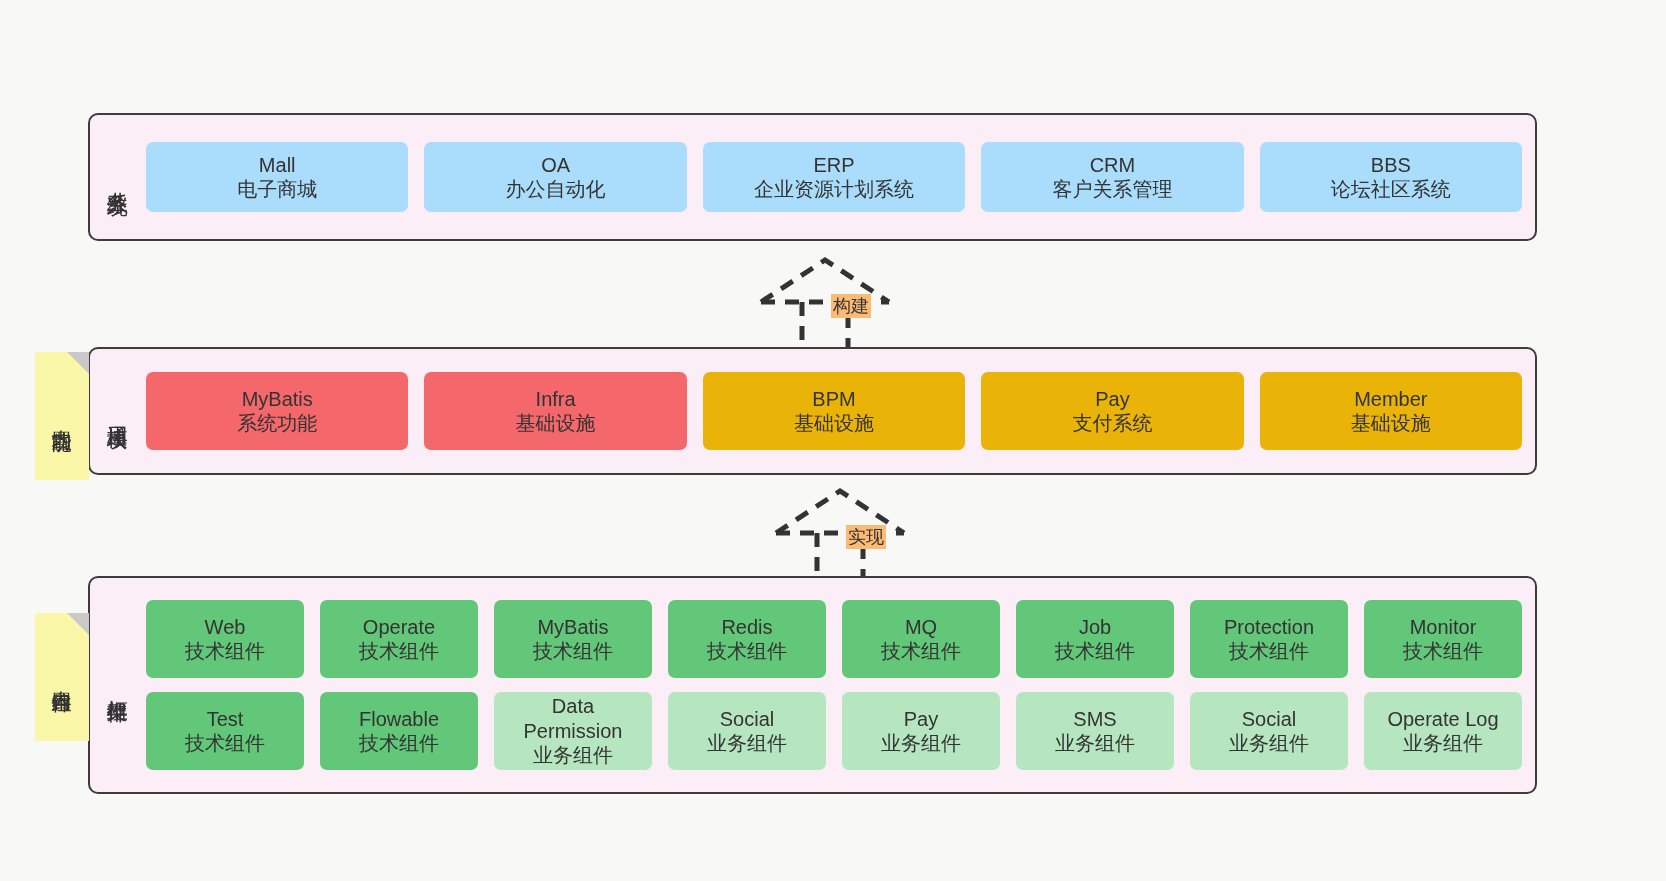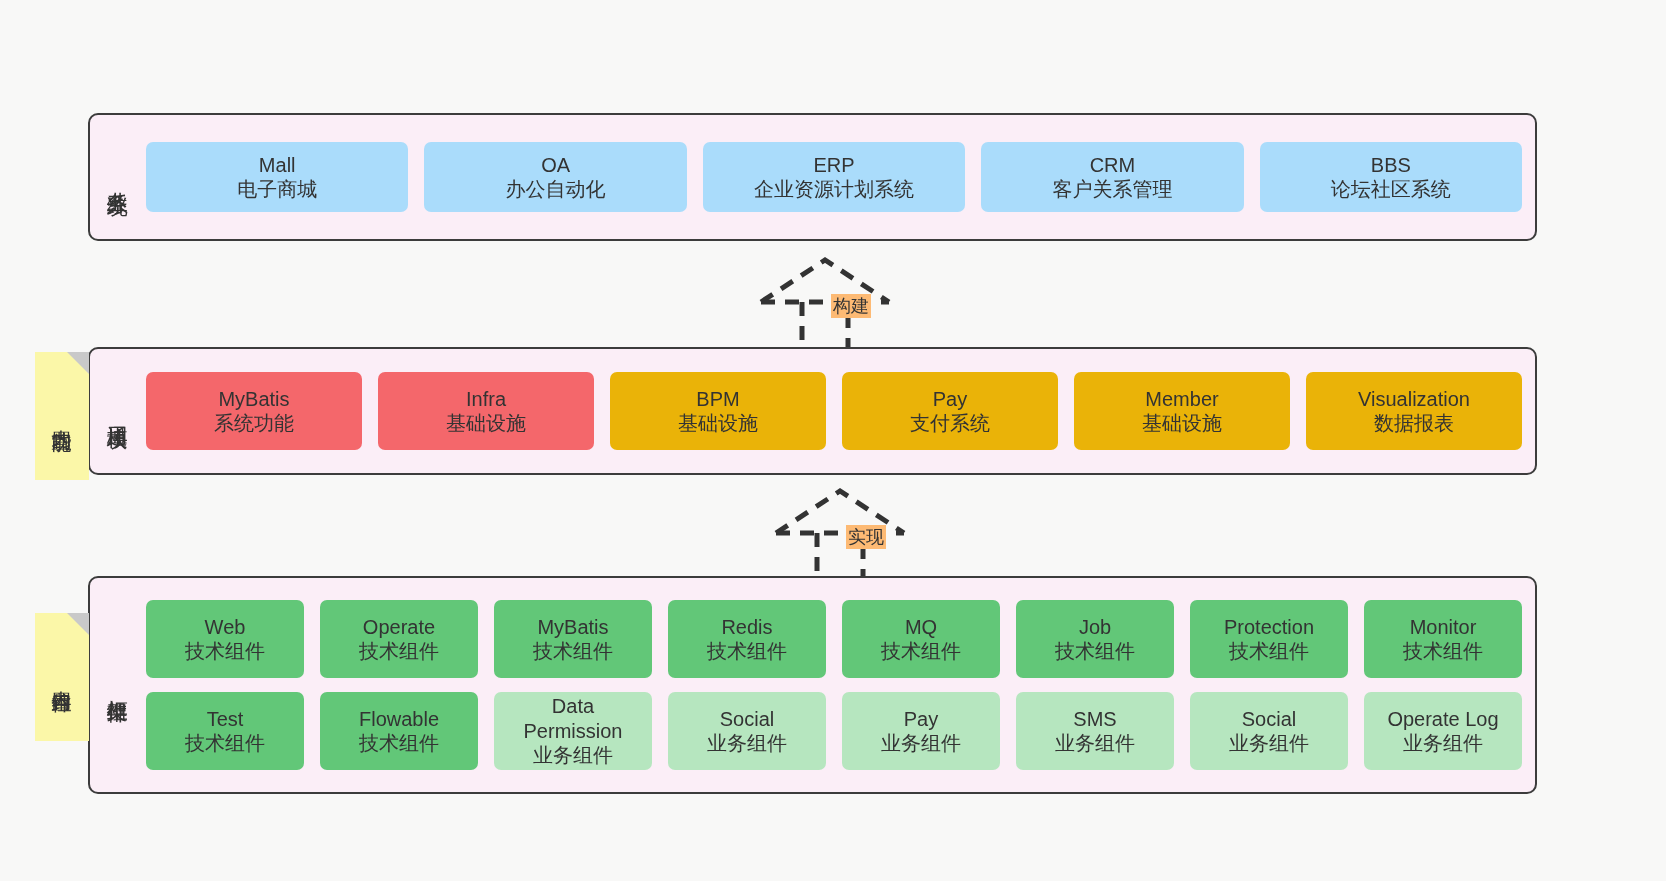--- a/index.html
+++ b/index.html
@@ -197,24 +197,20 @@
           <span class="t-cn">基础设施</span>
         </div>
         <div class="cell">
           <span class="t-en">Pay</span>
           <span class="t-cn">支付系统</span>
         </div>
         <div class="cell">
           <span class="t-en">Member</span>
           <span class="t-cn">基础设施</span>
         </div>
-        <div class="cell">
-          <span class="t-en">Visualization</span>
-          <span class="t-cn">数据报表</span>
-        </div>
       </div>
     </div>
   </div>
 
   <div class="connector" id="connector-impl">
     <svg width="180" height="96" viewBox="0 0 180 96" fill="none">
       <path d="M16 44 L80 2 L144 44" stroke="#333333" stroke-width="5" stroke-dasharray="14 10" fill="none" stroke-linecap="butt"></path>
       <path d="M16 44 L144 44" stroke="#333333" stroke-width="5" stroke-dasharray="14 10" fill="none"></path>
       <path d="M57 44 L57 94 L103 94 L103 44" stroke="#333333" stroke-width="5" stroke-dasharray="14 10" fill="none"></path>
     </svg>

